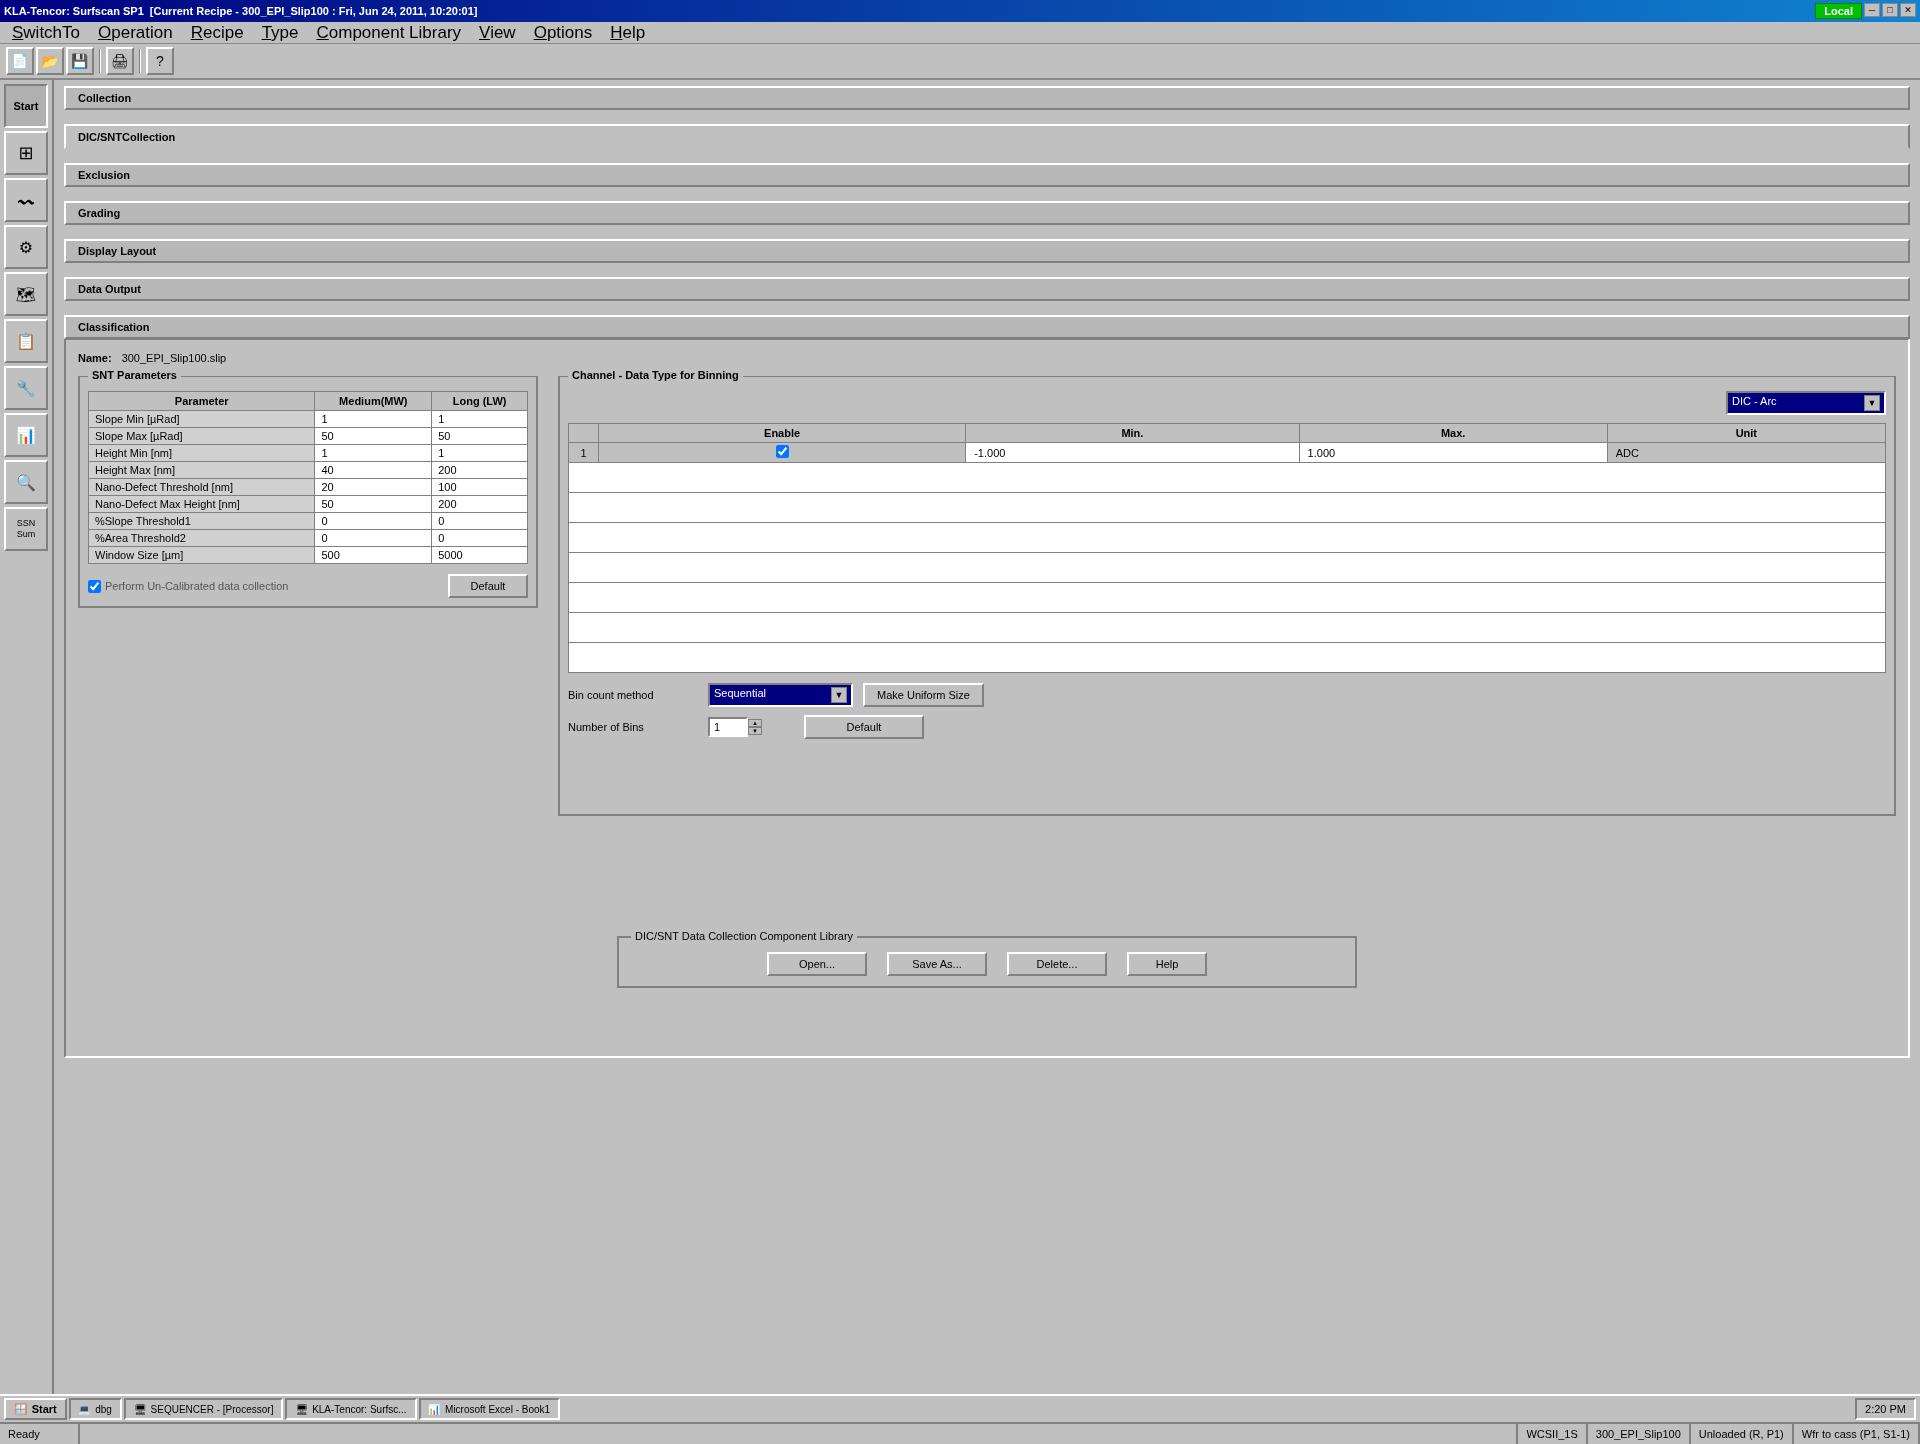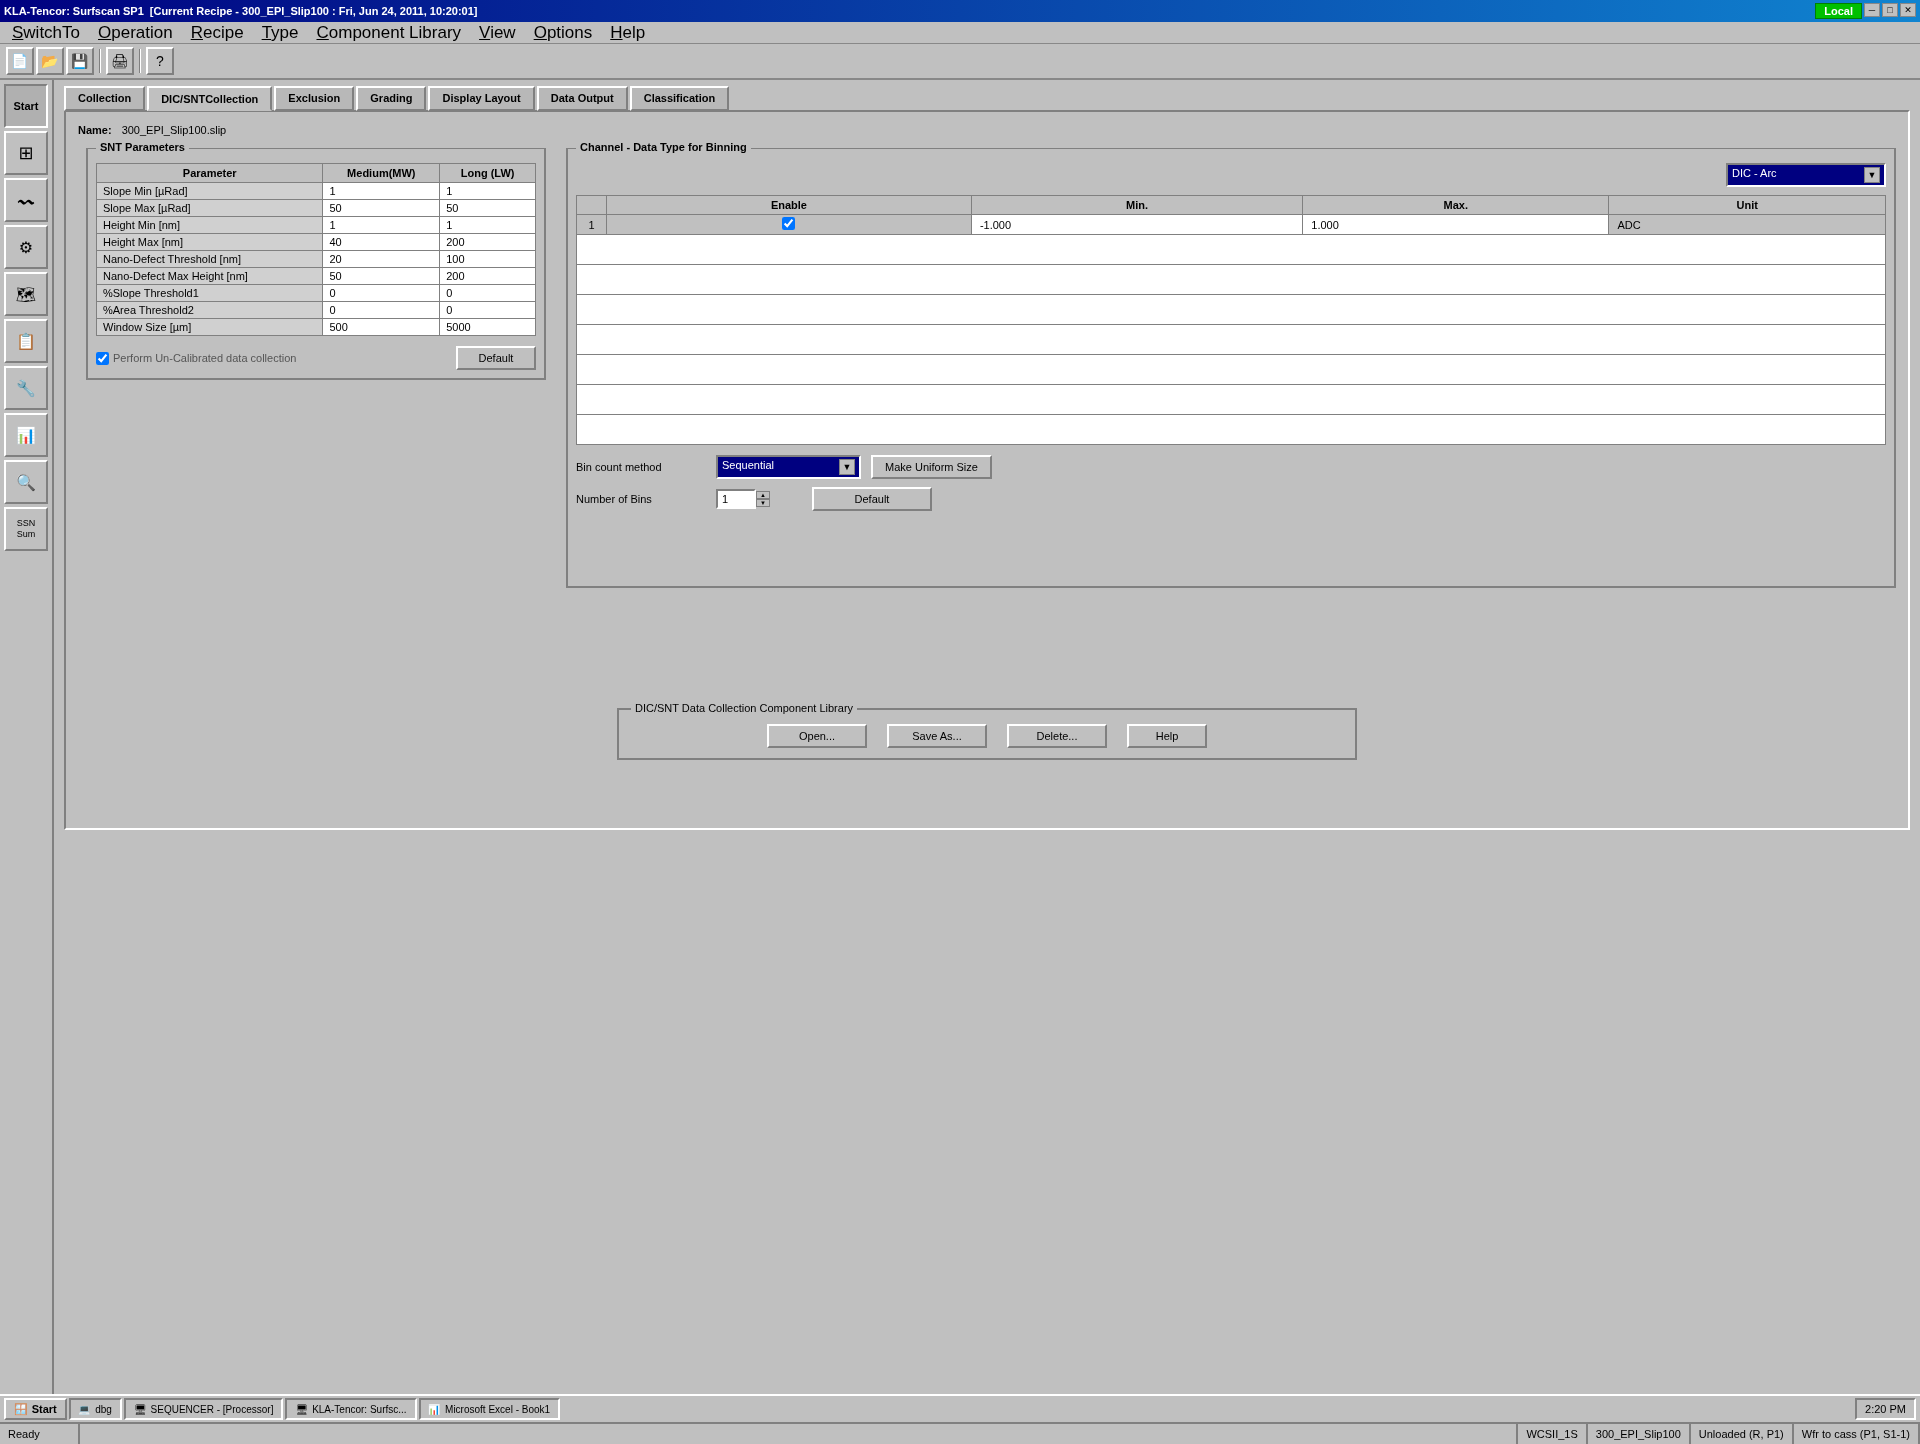--- a/index.html
+++ b/index.html
@@ -120,24 +120,25 @@
     .content-area {
       flex: 1;
       background: #c0c0c0;
       padding: 6px 10px;
       overflow: auto;
     }
 
     
     .tabs {
       display: flex;
-      gap: 2px;
+      gap: 14px;
       margin-bottom: -1px;
       position: relative;
       z-index: 1;
+      flex-direction: column;
     }
     .tab {
       padding: 4px 12px;
       background: #c0c0c0;
       border: 2px solid;
       border-color: #ffffff #808080 transparent #ffffff;
       border-bottom: 2px solid #c0c0c0;
       cursor: pointer;
       font-size: 11px;
       font-weight: bold;
@@ -519,21 +520,21 @@
 
     <div class="tab-panel">
 
       <div class="name-row">
         <span style="font-weight:bold;">Name:</span>
         <span>300_EPI_Slip100.slip</span>
       </div>
 
       <div class="main-content-row">
 
-        <div style="width: 460px; margin-left: 8px;">
+        <div style="width: 460px;">
           <div class="group-box">
             <span class="group-box-title">SNT Parameters</span>
 
             <table class="data-table">
               <thead>
                 <tr>
                   <th>Parameter</th>
                   <th>Medium(MW)</th>
                   <th>Long (LW)</th>
                 </tr>

